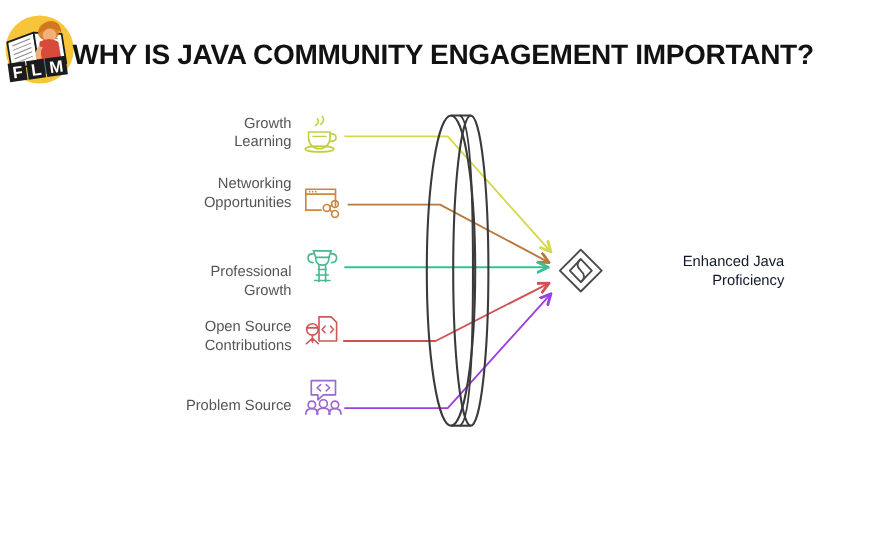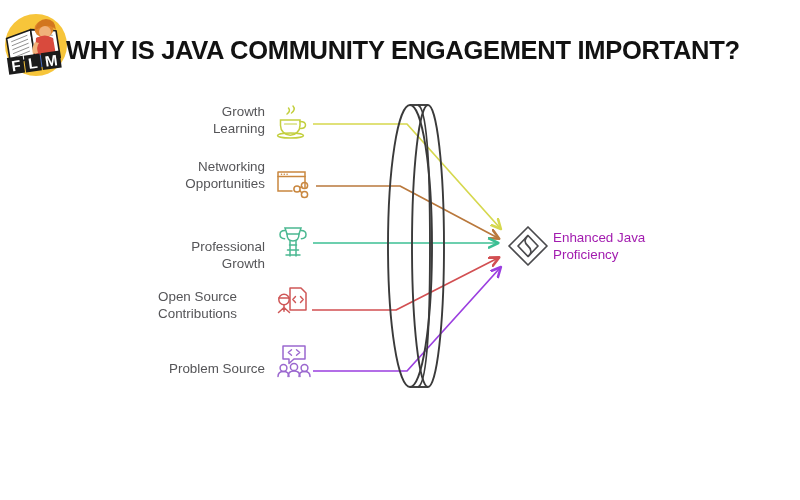--- a/index.html
+++ b/index.html
@@ -79,24 +79,24 @@
     width: 40px;
     height: 40px;
   }
 
   
   #target-label {
     position: absolute;
     left: 553px;
     top: 147px;
     width: 160px;
-    text-align: left;
+    text-align: right;
     font-size: 13.4px;
     line-height: 17px;
-    color: #a21caf;
+    color: #0f172a;
     white-space: pre-line;
     font-family: "Liberation Sans", sans-serif;
   }
   #target-icon {
     position: absolute;
     left: 506px;
     top: 142px;
     width: 44px;
     height: 44px;
   }
@@ -217,21 +217,21 @@
       <svg width="40" height="40" viewBox="0 0 40 40" xmlns="http://www.w3.org/2000/svg" fill="none" stroke="#4bb891" stroke-width="1.5" stroke-linecap="round">
         <path d="M12 6 h16 l-2 6 h-12 z"></path>
         <path d="M12 8.5 q-5 0 -5 4 q0 4 4.6 4.3"></path>
         <path d="M28 8.5 q5 0 5 4 q0 4 -4.6 4.3"></path>
         <path d="M14 12 q0 7 6 7 q6 0 6 -7"></path>
         <path d="M16.5 23 h7 M14.5 28 h11 M13 33 h14"></path>
         <path d="M17 19 v15 M23 19 v15"></path>
       </svg>
     </div>
 
-    <div class="node-label" style="left:130px; top:206px; width:135px;text-align:center;">Open Source
+    <div class="node-label" style="left:130px; top:206px; width:135px;">Open Source
 Contributions</div>
     <div class="node-icon" style="left:273px; top:200px;">
       <svg width="40" height="40" viewBox="0 0 40 40" xmlns="http://www.w3.org/2000/svg" fill="none" stroke="#cf5757" stroke-width="1.5" stroke-linecap="round" stroke-linejoin="round">
         <path d="M17 6 h11 l5 5 v17 h-16 z"></path>
         <path d="M22.5 14.5 L19.8 17.5 L22.5 20.5 M27.5 14.5 L30.2 17.5 L27.5 20.5" stroke-width="1.4"></path>
         <circle cx="11" cy="17.5" r="5.2"></circle>
         <path d="M5.8 16 h10.4"></path>
         <path d="M11 22.7 v6.5 M11 25.5 L5.5 30.5 M11 25.5 L16.5 30.5"></path>
       </svg>
     </div>

